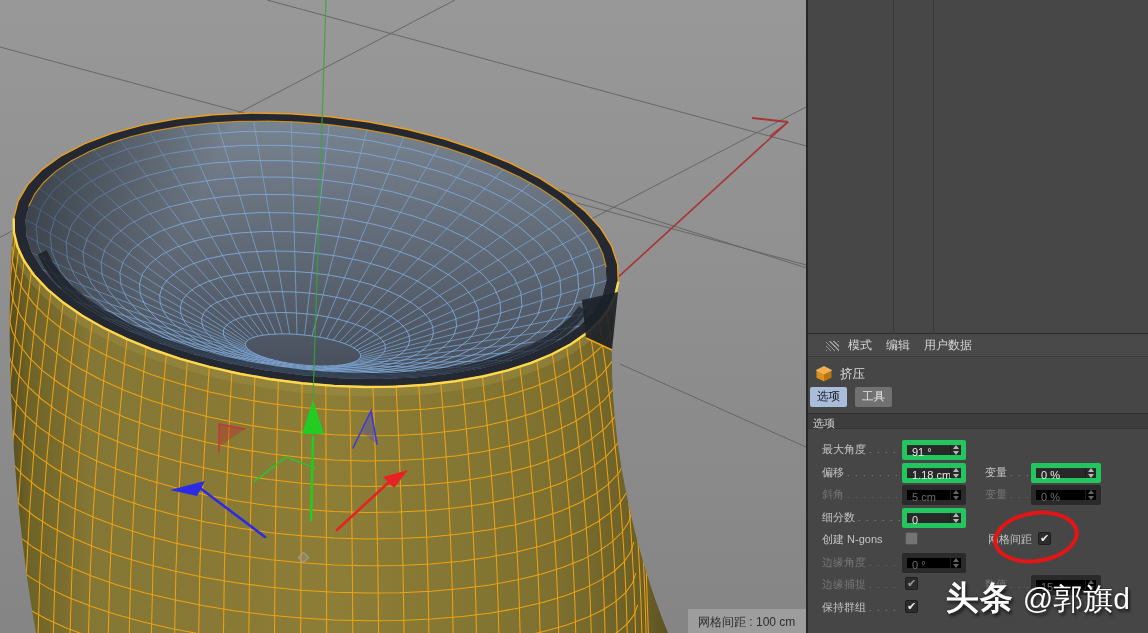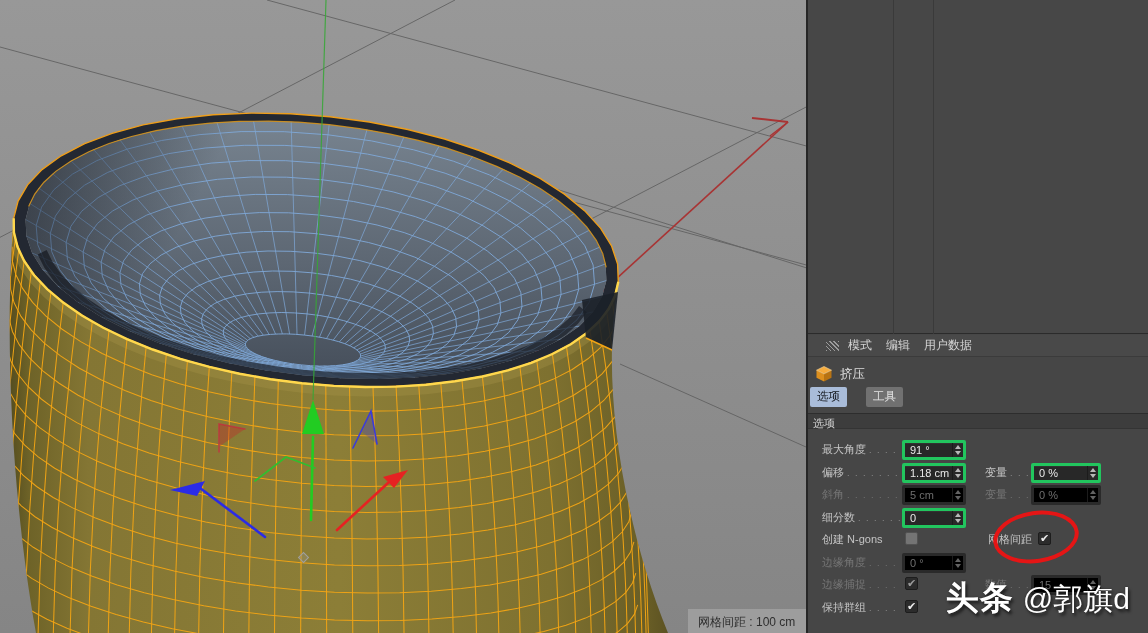--- a/index.html
+++ b/index.html
@@ -22,32 +22,32 @@
               border-bottom:1px solid #3b3b3b;display:flex;align-items:center;padding-left:18px;}
   .grip{width:13px;height:10px;margin-right:9px;
         background:repeating-linear-gradient(45deg,#9b9b9b 0 1px,transparent 1px 3px);}
   .menu-item{font-size:12px;color:#d4d4d4;margin-right:14px;}
   .obj-row{position:absolute;left:0;top:24px;height:24px;display:flex;align-items:flex-end;padding-left:7px;}
   .obj-row svg{margin-right:7px;}
   .obj-label{font-size:12.5px;color:#dcdcdc;}
   .tabs{position:absolute;left:2px;top:52px;display:flex;}
   .tab{font-size:11.5px;padding:2px 7px 3px 7px;border-radius:2px;}
   .tab.active{background:#a9bcd9;color:#13161c;}
-  .tab.inactive{background:#717171;color:#e3e3e3;margin-left:19px;}
+  .tab.inactive{background:#717171;color:#e3e3e3;margin-left:8px;}
   .section-header{position:absolute;left:0;top:78px;width:340px;height:16px;background:#3d3d3d;
                   border-top:1px solid #2d2d2d;border-bottom:1px solid #343434;
                   font-size:11px;color:#d6d6d6;padding:2px 0 0 5px;}
 
   .params{position:absolute;left:0;top:0;width:340px;height:298px;}
   .prow{position:absolute;left:0;width:340px;height:18px;}
   .plabel{position:absolute;left:14px;top:2px;font-size:11px;color:#c4c4c4;white-space:nowrap;}
   .plabel.c2{left:177px;}
   .plabel.c2b{left:180px;}
   .leader{font-size:9px;color:#8f8f8f;letter-spacing:1.5px;margin-left:3px;}
-  .pfield{position:absolute;top:0;height:20px;background:#282828;border:3px solid #22c55e;border-radius:2px;
+  .pfield{position:absolute;top:0;height:20px;background:#282828;border:5px solid #22c55e;border-radius:2px;
           color:#e8e8e8;font-size:11px;line-height:15px;padding-left:5px;
           box-shadow:inset 0 1px 0 rgba(255,255,255,.05);}
   .pfield.f1{left:94px;width:64px;}
   .pfield.f2{left:223px;width:70px;}
   .stepper{position:absolute;right:0;top:0;bottom:0;width:11px;border-left:1px solid #1c1c1c;
            display:flex;flex-direction:column;align-items:center;justify-content:center;gap:2px;}
   .tri-up{width:0;height:0;border-left:3px solid transparent;border-right:3px solid transparent;border-bottom:4px solid #b8b8b8;}
   .tri-dn{width:0;height:0;border-left:3px solid transparent;border-right:3px solid transparent;border-top:4px solid #b8b8b8;}
   .prow.dis .plabel,.prow.dis .leader{color:#757575;}
   .prow.dis .pfield{color:#6e6e6e;background:#000000;border-color:#2a2a2a;box-shadow:none;}

